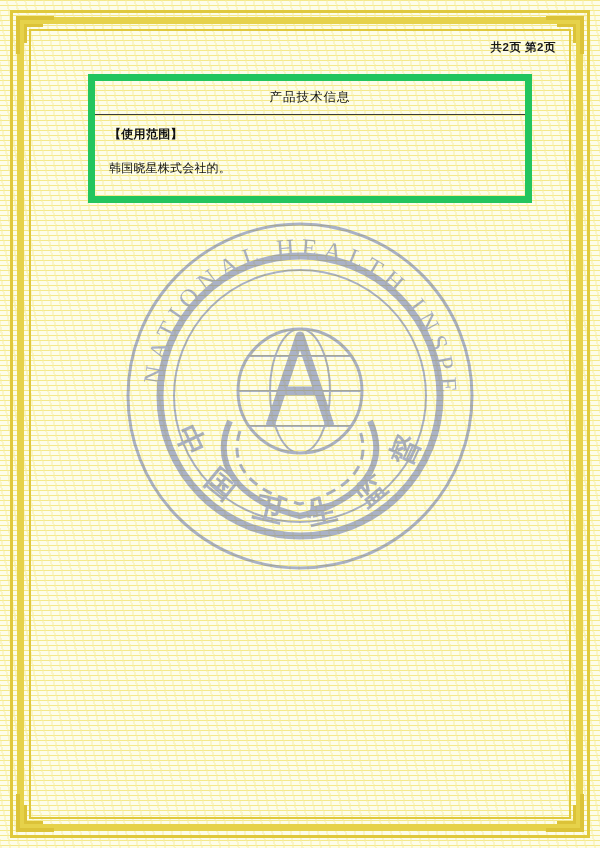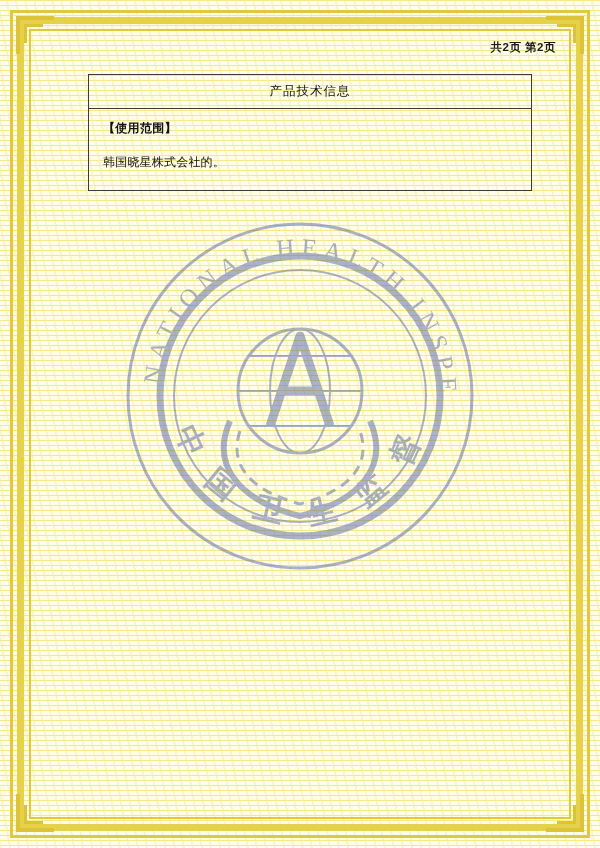--- a/index.html
+++ b/index.html
@@ -119,21 +119,21 @@
     font-weight: bold;
     margin-left: 40px;
   }
 
   
   .doc-table {
     position: absolute;
     left: 88px;
     top: 74px;
     width: 444px;
-    border: 1px solid #22c55e;
+    border: 7px solid #22c55e;
     border-collapse: collapse;
     background: transparent;
   }
   .doc-table td {
     border: 1px solid #3b3b3b;
     padding: 0;
     vertical-align: top;
     background: transparent;
   }
   .title-cell {

